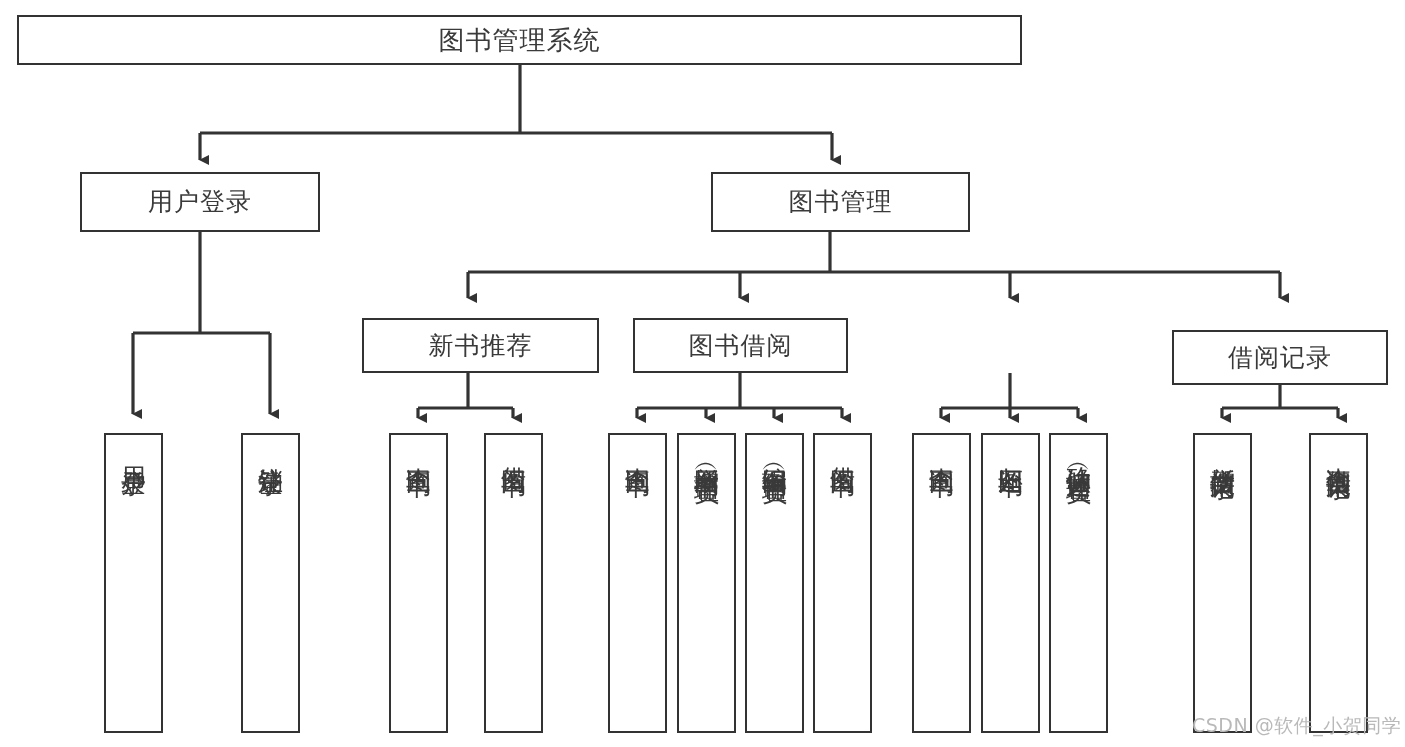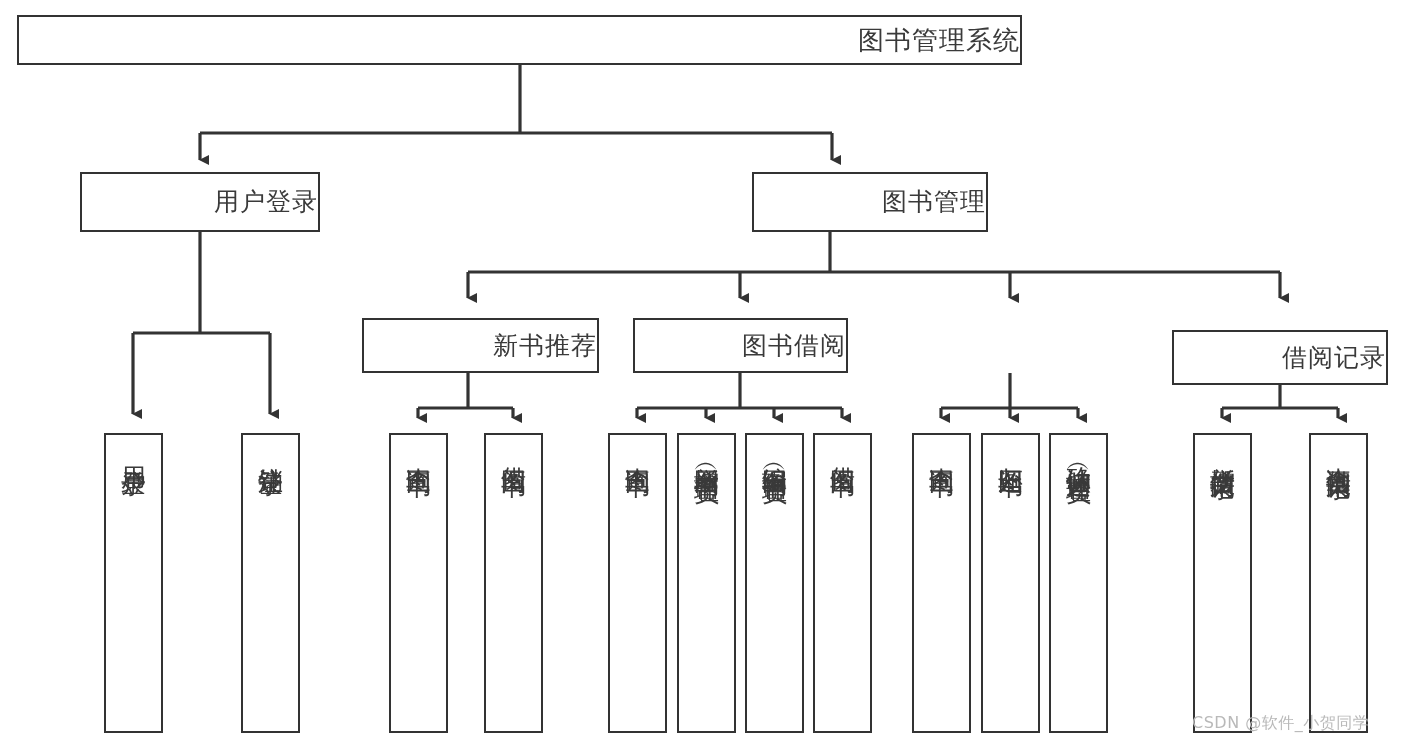--- a/index.html
+++ b/index.html
@@ -27,21 +27,21 @@
     height: 747px;
     pointer-events: none;
   }
   .node {
     position: absolute;
     box-sizing: border-box;
     border: 2.5px solid #333333;
     background: #ffffff;
     display: flex;
     align-items: center;
-    justify-content: flex-end;
+    justify-content: center;
     color: #3a3a3a;
   }
   .node.horiz {
     font-size: 25px;
     letter-spacing: 1px;
     line-height: 1.1;
   }
   .node.root {
     font-size: 26px;
   }
@@ -54,21 +54,21 @@
     writing-mode: vertical-rl;
     text-orientation: upright;
     font-size: 25px;
     line-height: 1.08;
     letter-spacing: 2px;
     white-space: nowrap;
     color: #3a3a3a;
   }
   .watermark {
     position: absolute;
-    font-size: 16px;
+    font-size: 19px;
     color: #b9b9b9;
     white-space: nowrap;
     letter-spacing: 0.5px;
     font-family: "DejaVu Sans", "Liberation Sans", sans-serif;
   }
 </style>
 </head>
 <body>
 
 <div id="canvas">
@@ -123,21 +123,21 @@
     </g>
   </svg>
 
   <div class="node horiz root" style="left:17px; top:15px; width:1005px; height:50px;">
     <span>图书管理系统</span>
   </div>
 
   <div class="node horiz" style="left:80px; top:172px; width:240px; height:60px;">
     <span>用户登录</span>
   </div>
-  <div class="node horiz" style="left:752px; top:172px; width:236px; height:60px;">
+  <div class="node horiz" style="left:711px; top:172px; width:259px; height:60px;">
     <span>图书管理</span>
   </div>
 
   <div class="node horiz" style="left:362px; top:318px; width:237px; height:55px;">
     <span>新书推荐</span>
   </div>
   <div class="node horiz" style="left:633px; top:318px; width:215px; height:55px;">
     <span>图书借阅</span>
   </div>
   <div class="node horiz" style="left:1172px; top:330px; width:216px; height:55px;">

